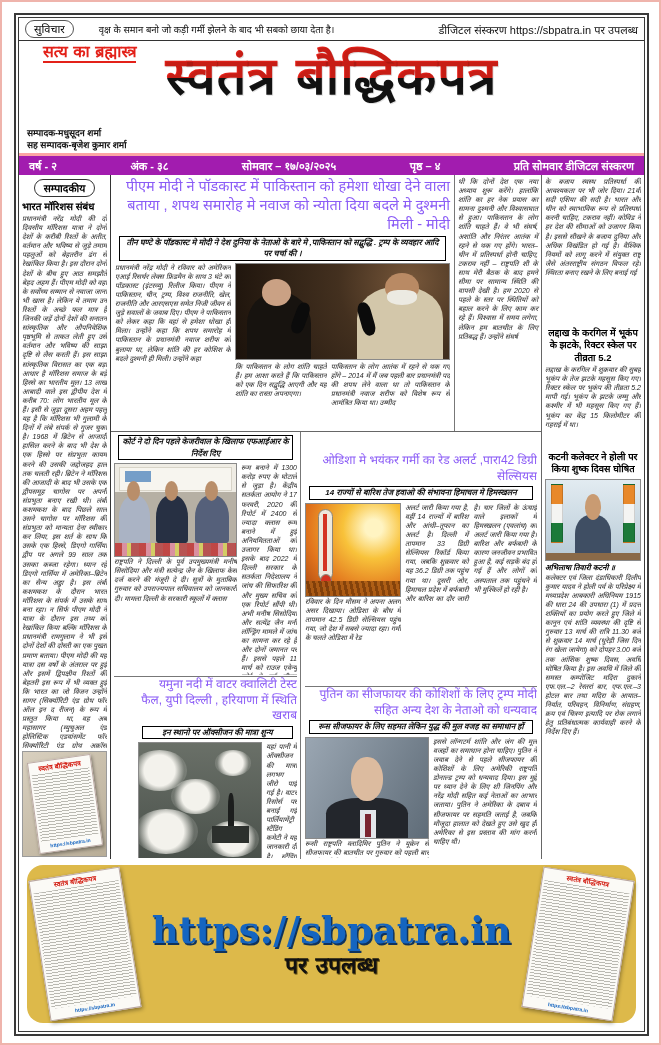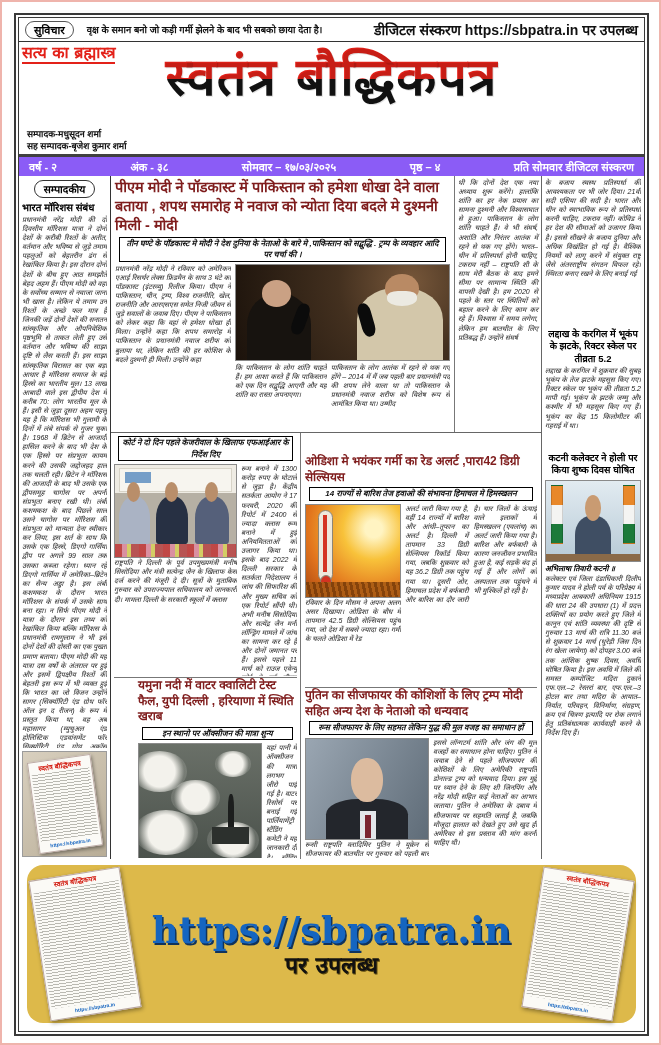--- a/index.html
+++ b/index.html
@@ -6,40 +6,40 @@
   body{
     width:661px;height:1045px;background:#ffffff;position:relative;
     font-family:"Liberation Sans","DejaVu Sans",sans-serif;
     -webkit-font-smoothing:antialiased;
   }
   .page{position:absolute;inset:0;border:2px solid #efb4ac;background:#fff;box-sizing:border-box;}
   .frame{position:absolute;left:12px;top:11px;right:10px;bottom:7px;border:2px solid #3a3a3a;padding:2px;box-sizing:border-box;}
   .frame-inner{border:1px solid #3a3a3a;height:100%;box-sizing:border-box;display:flex;flex-direction:column;overflow:hidden;background:#fff;}
 
   
-  .quotebar{flex:none;display:flex;align-items:center;gap:13px;padding:2px 6px;border-bottom:1px solid #333;font-weight:bold;}
+  .quotebar{flex:none;display:flex;align-items:center;gap:25px;padding:2px 6px;border-bottom:1px solid #333;font-weight:normal;}
   .qb-badge{border:1.4px solid #555;border-radius:11px;padding:0 8px;font-size:11px;line-height:16px;white-space:nowrap;}
   .qb-quote{font-size:9.5px;flex:1;color:#111;}
-  .qb-digital{font-size:14px;color:#111;white-space:nowrap;}
+  .qb-digital{font-size:11px;color:#111;white-space:nowrap;}
 
   
   .masthead{flex:none;position:relative;height:112px;}
-  .mh-tagline{position:absolute;left:3px;top:2px;color:#e32119;font-size:16px;font-weight:800;
+  .mh-tagline{position:absolute;left:24px;top:2px;color:#e32119;font-size:16px;font-weight:800;
     font-family:"DejaVu Serif","Liberation Serif",serif;border-bottom:2px solid #e32119;line-height:1.15;}
   .mh-title{
     text-align:center;margin-top:2px;font-size:52px;font-weight:800;line-height:1.25;
     font-family:"DejaVu Serif","Liberation Serif",serif;letter-spacing:1px;
     background:linear-gradient(to bottom,#e32119 0 54%,#141414 54% 100%);
     -webkit-background-clip:text;background-clip:text;color:transparent;
     text-shadow:1px 1px 0 rgba(0,0,0,0.12);
   }
   .mh-editors{position:absolute;left:8px;bottom:2px;font-size:9px;font-weight:bold;line-height:1.35;color:#111;}
 
-  .datebar{flex:none;background:#8b5cf6;color:#fff;font-weight:bold;font-size:11px;display:flex;
-    justify-content:space-between;align-items:center;padding:2px 10px;border-top:3px solid #404040;}
+  .datebar{flex:none;background:#a21caf;color:#fff;font-weight:bold;font-size:11px;display:flex;
+    justify-content:space-between;align-items:center;padding:2px 10px;border-top:3px solid #fca5a5;}
   .datebar span{white-space:nowrap;}
 
   
   .bodygrid{flex:1;display:grid;grid-template-columns:92px 1fr;min-height:0;}
 
   
   .editorial{border-right:1.6px solid #333;padding:3px 3px 2px;display:flex;flex-direction:column;min-height:0;overflow:hidden;}
   .ed-badge{align-self:center;border:1.5px solid #333;border-radius:12px;padding:0 9px;font-weight:800;font-size:10.5px;line-height:16px;margin:1px 0 2px;}
   .ed-title{font-weight:800;font-size:10px;text-align:left;margin-bottom:1px;color:#000;}
   .txt{font-size:7px;line-height:1.3;text-align:justify;font-style:italic;color:#1c1c1c;overflow:hidden;}
@@ -55,21 +55,21 @@
   .mp-url{color:#1565c0;font-size:5px;font-weight:bold;text-align:center;white-space:nowrap;overflow:hidden;}
 
   
   .main{display:grid;grid-template-columns:1fr 102px;min-height:0;}
   .left-main{display:flex;flex-direction:column;min-height:0;border-right:1px solid #666;}
   .right-rail{padding:2px 3px;display:flex;flex-direction:column;min-height:0;overflow:hidden;}
 
   
   .podcast-sec{flex:none;height:256px;display:grid;grid-template-columns:1fr 86px;border-bottom:1px solid #666;min-height:0;}
   .lead-zone{padding:2px 4px;border-right:1px solid #777;display:flex;flex-direction:column;min-height:0;overflow:hidden;}
-  .art-headline{font-weight:700;text-align:left;line-height:1.3;color:#7f1d1d;}
+  .art-headline{font-weight:400;text-align:right;line-height:1.3;color:#8b5cf6;}
   .lead-headline{font-size:14.5px;}
   .art-subbox{border:1px solid #000;font-weight:bold;font-size:8px;font-style:italic;text-align:center;padding:0 3px;margin:2px 4px;line-height:1.45;color:#111;}
   .lead-body{flex:1;display:grid;grid-template-columns:116px 1fr;gap:4px;min-height:0;overflow:hidden;}
   .lead-right{display:flex;flex-direction:column;min-height:0;}
   .caption-cols{flex:1;display:grid;grid-template-columns:1fr 1.3fr;gap:4px;min-height:0;overflow:hidden;margin-top:2px;}
   .mid-col{padding:2px 3px;overflow:hidden;}
 
   
   .row2{flex:1;display:grid;grid-template-columns:190px 1fr;min-height:0;}
   .subcol-left{border-right:1px solid #777;display:flex;flex-direction:column;padding:1px 3px;min-height:0;overflow:hidden;}

